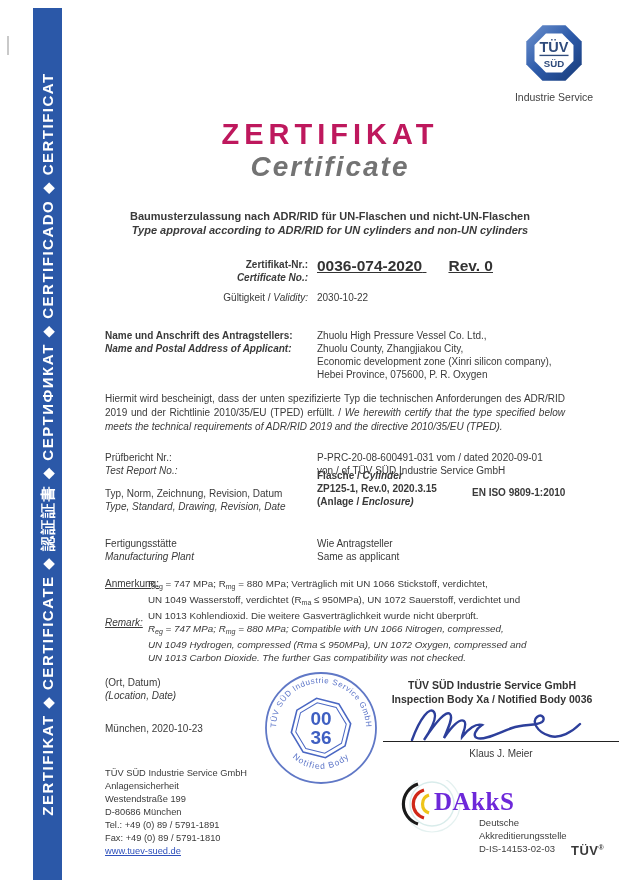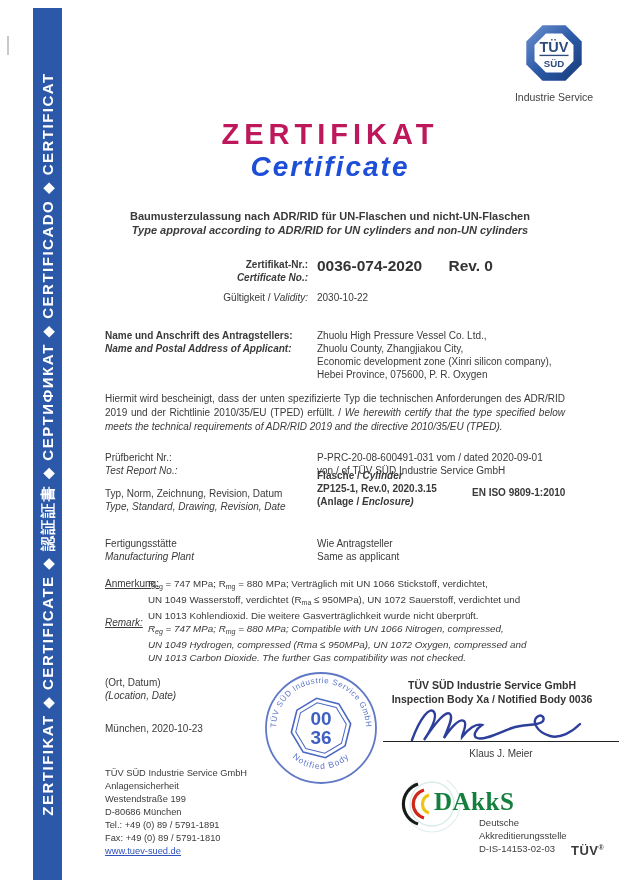--- a/index.html
+++ b/index.html
@@ -13,28 +13,28 @@
   .side-text{position:absolute;left:50%;top:50%;transform:translate(-50%,-50%) rotate(-90deg);
              white-space:nowrap;color:#ffffff;font-weight:bold;font-size:15px;letter-spacing:1.5px;}
   .edge-mark{position:absolute;left:7px;top:36px;width:2px;height:19px;background:#c9c9c9;}
   
   .logo{position:absolute;left:513px;top:22px;width:82px;text-align:center;}
   .logo-caption{font-size:10.5px;color:#3f3f3f;margin-top:3px;}
   
   .title-de{position:absolute;left:95px;top:118px;width:470px;text-align:center;
             font-size:29px;font-weight:bold;letter-spacing:5px;color:#be185d;}
   .title-en{position:absolute;left:95px;top:151px;width:470px;text-align:center;
-            font-size:28px;font-weight:bold;font-style:italic;letter-spacing:2px;color:#1d4ed8;}
+            font-size:28px;font-weight:bold;font-style:italic;letter-spacing:2px;color:#737373;}
   .subtitle{position:absolute;left:85px;top:210px;width:490px;text-align:center;
             font-size:11px;line-height:13.5px;font-weight:bold;}
   
   .lblcol{position:absolute;left:105px;width:203px;font-size:10px;line-height:13px;}
   .lblcol.r{text-align:right;}
   .valcol{position:absolute;left:317px;font-size:10px;line-height:13px;white-space:nowrap;}
-  .certnum{position:absolute;left:317px;top:257px;font-size:15.5px;font-weight:bold;color:#333;white-space:nowrap;}
+  .certnum{position:absolute;left:317px;top:257px;font-size:15.5px;font-weight:bold;color:#333;white-space:nowrap;text-decoration:underline;}
   .certnum .rev{margin-left:22px;}
   .statement{position:absolute;left:105px;top:392px;width:460px;font-size:10px;line-height:14px;
              text-align:justify;}
   .norm{position:absolute;left:472px;top:487px;font-size:10px;font-weight:bold;white-space:nowrap;}
   .remark-lbl{position:absolute;left:105px;font-size:10px;line-height:13px;text-decoration:underline;}
   .remark-val{position:absolute;left:148px;font-size:9.8px;line-height:13px;white-space:nowrap;}
   sub{font-size:7px;vertical-align:-2px;}
   
   .address{position:absolute;left:105px;top:767px;font-size:9.3px;line-height:13px;color:#3a3a3a;}
   .address a{color:#2e50bb;text-decoration:underline;}
@@ -42,21 +42,21 @@
   .stamp{position:absolute;left:261px;top:668px;}
   
   .org{position:absolute;left:372px;top:679px;width:240px;text-align:center;
        font-size:10.5px;line-height:13.5px;font-weight:bold;color:#333;}
   .sig-line{position:absolute;left:383px;top:741px;width:236px;border-top:1.6px solid #222;}
   .signer{position:absolute;left:383px;top:748px;width:236px;text-align:center;font-size:10px;}
   .signature{position:absolute;left:400px;top:700px;}
   
   .dakks{position:absolute;left:398px;top:780px;}
   .dakks-name{position:absolute;left:36px;top:8px;font-size:25px;font-weight:bold;
-              letter-spacing:0.5px;color:#15803d;font-family:"Liberation Serif","DejaVu Serif",serif;}
+              letter-spacing:0.5px;color:#6d28d9;font-family:"Liberation Serif","DejaVu Serif",serif;}
   .dakks-sub{position:absolute;left:81px;top:36px;font-size:9.5px;line-height:13px;color:#3d3d3d;}
   .tuv-mark{position:absolute;left:571px;top:843px;font-size:13px;font-weight:bold;color:#3a3a3a;letter-spacing:0.5px;}
   .tuv-mark sup{font-size:7px;}
 </style>
 </head>
 <body>
 
 <div class="page">
 
   <div class="edge-mark"></div>

